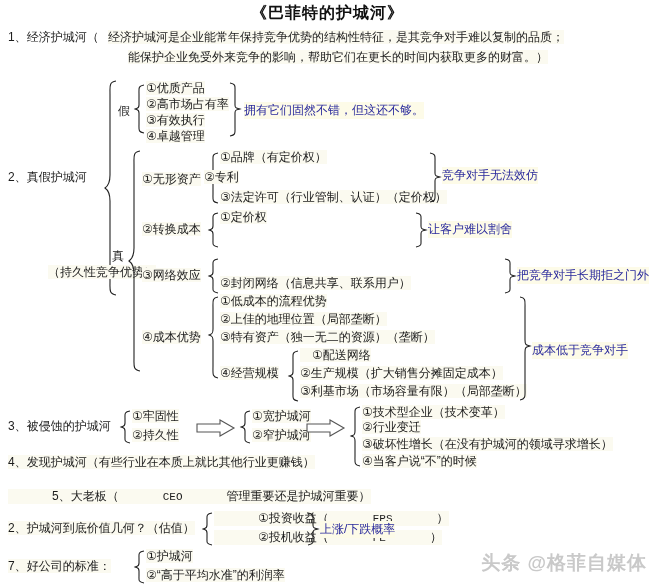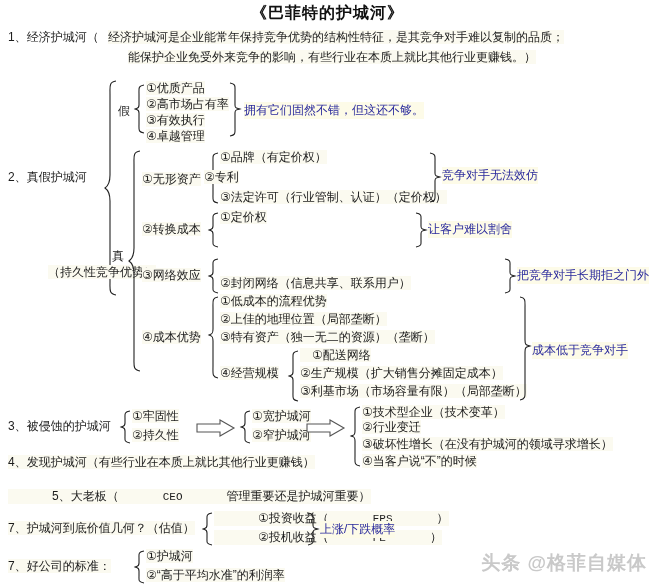--- a/index.html
+++ b/index.html
@@ -33,21 +33,21 @@
 </style>
 </head>
 <body>
 
 <div id="stage">
 
   <div class="abs title">《巴菲特的护城河》</div>
 
   <div class="abs txt" style="left:8px;top:30px;">1、经济护城河（</div>
   <div class="abs txt hl" style="left:108px;top:30px;">经济护城河是企业能常年保持竞争优势的结构性特征，是其竞争对手难以复制的品质；</div>
-  <div class="abs txt hl" style="left:128px;top:50px;">能保护企业免受外来竞争的影响，有些行业在本质上就比其他行业更赚钱。）</div>
+  <div class="abs txt hl" style="left:128px;top:50px;">能保护企业免受外来竞争的影响，帮助它们在更长的时间内获取更多的财富。）</div>
 
   <div class="abs txt" style="left:8px;top:170px;">2、真假护城河</div>
 
   <svg class="br" style="left:104px;top:80px;" width="14" height="216" viewBox="0 0 14 216">
     <path d="M12 1 C5 2,6 6,6 14 L6 95 C6 103,4 106,1 108 C4 110,6 113,6 121 L6 202 C6 210,5 214,12 215"></path>
   </svg>
 
   <div class="abs txt" style="left:118px;top:104px;">假</div>
 
   <svg class="br" style="left:134px;top:84px;" width="12" height="50" viewBox="0 0 12 50">
@@ -150,21 +150,21 @@
   </svg>
   <div class="abs txt hl" style="left:362px;top:405px;">①技术型企业（技术变革）</div>
   <div class="abs txt hl" style="left:362px;top:420px;">②行业变迁</div>
   <div class="abs txt hl" style="left:362px;top:437px;">③破坏性增长（在没有护城河的领域寻求增长）</div>
   <div class="abs txt hl" style="left:362px;top:454px;">④当客户说“不”的时候</div>
 
   <div class="abs txt hl" style="left:8px;top:455px;">4、发现护城河（有些行业在本质上就比其他行业更赚钱）</div>
 
   <div class="abs txt hl" style="left:8px;top:489px;"><span class="cell">5、大老板（</span><span class="cell mono">CEO</span><span class="cell">管理重要还是护城河重要）</span></div>
 
-  <div class="abs txt hl" style="left:8px;top:521px;">7、护城河到底价值几何？（估值）</div>
+  <div class="abs txt hl" style="left:8px;top:521px;">2、护城河到底价值几何？（估值）</div>
   <svg class="br" style="left:202px;top:512px;" width="12" height="34" viewBox="0 0 12 34">
     <path d="M10 1 C4 2,5 4,5 8 L5 13 C5 17,3 16,1 17 C3 18,5 17,5 21 L5 26 C5 30,4 32,10 33"></path>
   </svg>
   <div class="abs txt hl" style="left:214px;top:511px;"><span class="cell">①投资收益（</span><span class="cell mono">EPS</span><span class="cell">）</span></div>
   <div class="abs txt hl" style="left:214px;top:530px;"><span class="cell">②投机收益（</span><span class="cell mono">PE</span><span class="cell">）</span></div>
   <svg class="br" style="left:306px;top:512px;" width="14" height="34" viewBox="0 0 14 34">
     <path d="M2 1 C8 2,7 4,7 8 L7 13 C7 17,9 16,12 17 C9 18,7 17,7 21 L7 26 C7 30,8 32,2 33"></path>
   </svg>
   <div class="abs blue" style="left:320px;top:521px;">上涨/下跌概率</div>
 

